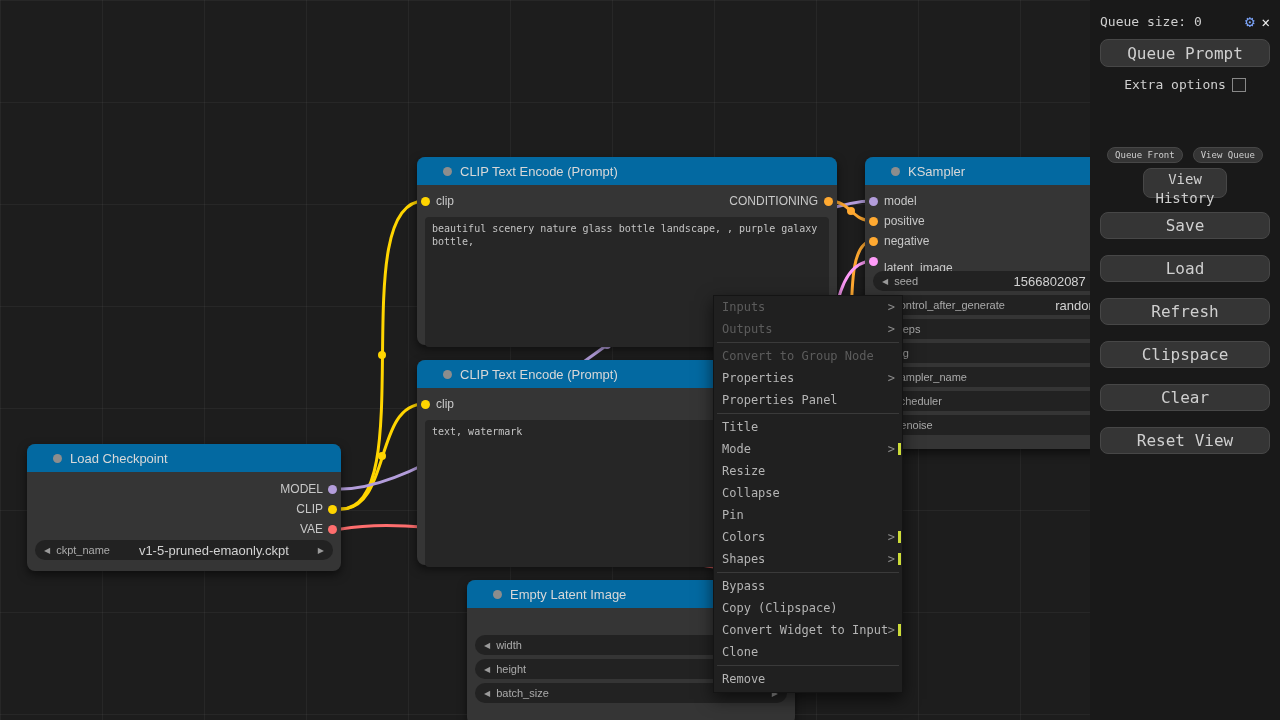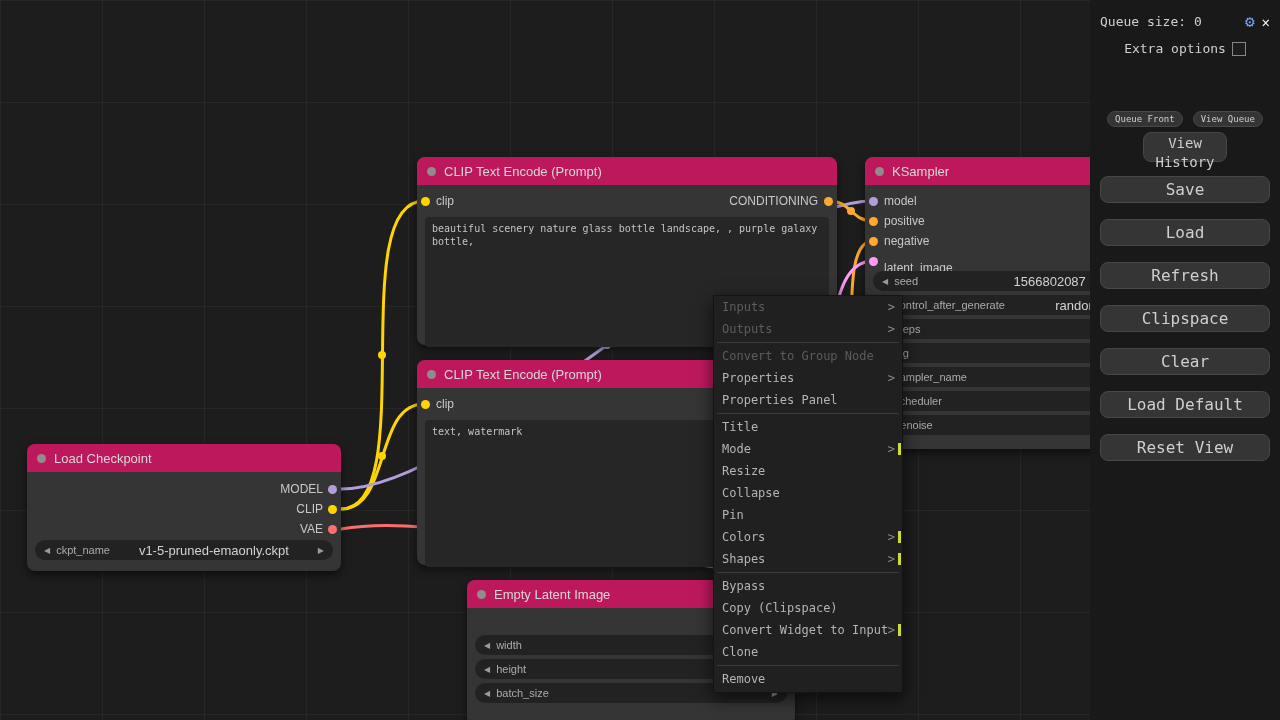--- a/index.html
+++ b/index.html
@@ -8,22 +8,22 @@
        background-image:
          linear-gradient(rgba(255,255,255,.045) 1px, transparent 1px),
          linear-gradient(90deg, rgba(255,255,255,.045) 1px, transparent 1px);
        background-size:102px 102px;
        font-family:"Liberation Sans", sans-serif;}
   
   #wires{position:absolute;left:0;top:0;z-index:1;}
   
   .node{position:absolute;background:#353535;border-radius:8px;z-index:2;
         box-shadow:0 4px 10px rgba(0,0,0,.55);}
-  .titlebar{height:28px;background:#be185d;border-radius:8px 8px 0 0;
-            display:flex;align-items:center;gap:8px;padding:0 10px;}
+  .titlebar{height:28px;background:#0369a1;border-radius:8px 8px 0 0;
+            display:flex;align-items:center;gap:8px;padding:0 26px;}
   .tdot{width:9px;height:9px;border-radius:50%;background:#8d8d8d;flex:0 0 auto;}
   .ntitle{font-size:13px;color:#d8d8d8;white-space:nowrap;}
   .slot-dot{position:absolute;width:9px;height:9px;border-radius:50%;}
   .slot-label{position:absolute;font-size:12px;color:#c8c8c8;white-space:nowrap;}
   .slot-label.right{text-align:right;}
   .prompt{position:absolute;background:#262626;border-radius:4px;padding:5px 7px;
           font-family:"DejaVu Sans Mono", monospace;font-size:10px;line-height:1.3;
           color:#c4c4c4;overflow:hidden;}
   .wrow{position:absolute;left:8px;right:8px;height:20px;background:#222;
         border-radius:10px;display:flex;align-items:center;gap:6px;
@@ -271,33 +271,33 @@
       <span>Remove</span>
     </div>
   </div>
 
   <div id="sidebar">
     <div class="qrow">
       <span class="qsize">Queue size: 0</span>
       <span class="gear">⚙</span>
       <span class="closex">✕</span>
     </div>
+    <button class="btn btn-qp">Queue Prompt</button>
     <div class="extra">
       <span>Extra options</span>
       <span class="checkbox"></span>
     </div>
     <div class="smallrow">
       <button class="btn btn-sm">Queue Front</button>
       <button class="btn btn-sm">View Queue</button>
     </div>
     <button class="btn btn-vh">View History</button>
     <div class="actions">
       <button class="btn btn-act">Save</button>
       <button class="btn btn-act">Load</button>
       <button class="btn btn-act">Refresh</button>
       <button class="btn btn-act">Clipspace</button>
       <button class="btn btn-act">Clear</button>
-      <button class="btn btn-act">Load Default</button>
       <button class="btn btn-act">Reset View</button>
     </div>
   </div>
 
 </div>
 
 </body></html>

